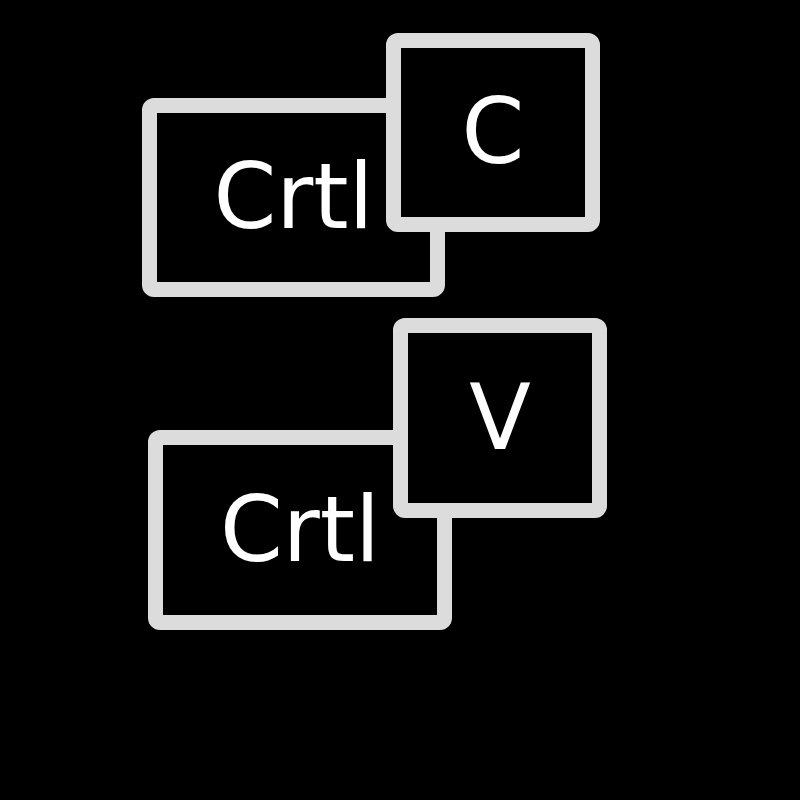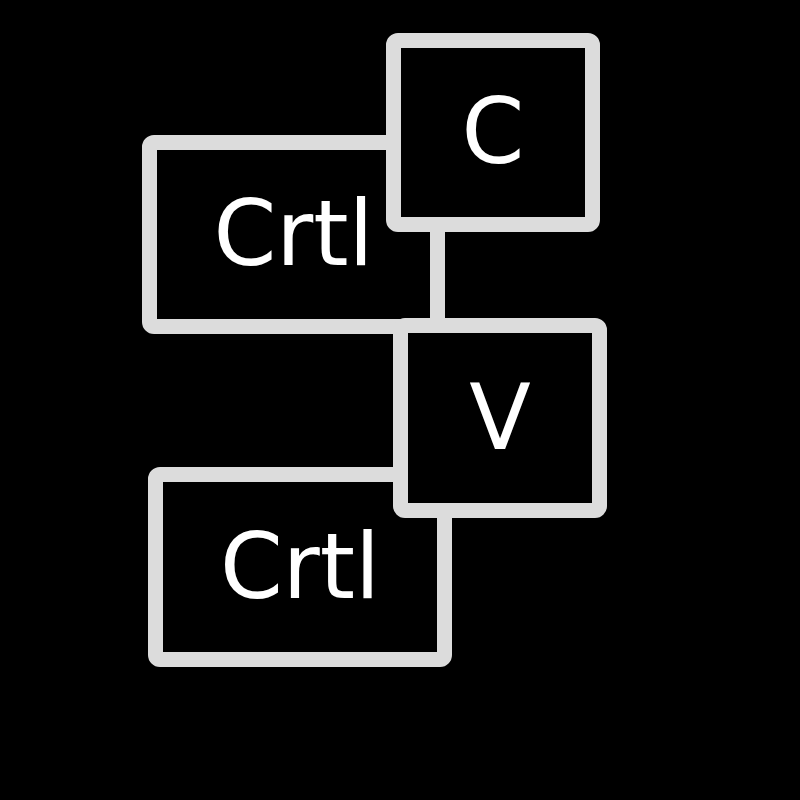--- a/index.html
+++ b/index.html
@@ -22,21 +22,21 @@
     border-radius: 12px;
     background: var(--key-fill-color, #000000);
     color: var(--key-text-color, #ffffff);
     display: flex;
     align-items: center;
     justify-content: center;
     font-size: 90px;
     line-height: 1.164;
     user-select: none;
   }
-  .key-modifier { z-index: 1; margin-top: 37px; }
+  .key-modifier { z-index: 1; }
   .key-letter   { z-index: 2; }
 
   
   .key-ctrl-copy  { left: 142px; top:  98px; width: 303px; height: 199px; }
   .key-c          { left: 386px; top:  33px; width: 214px; height: 199px; }
 
   
   .key-v          { left: 393px; top: 318px; width: 214px; height: 200px; }
   .key-ctrl-paste { left: 148px; top: 430px; width: 304px; height: 200px; }
 </style>

